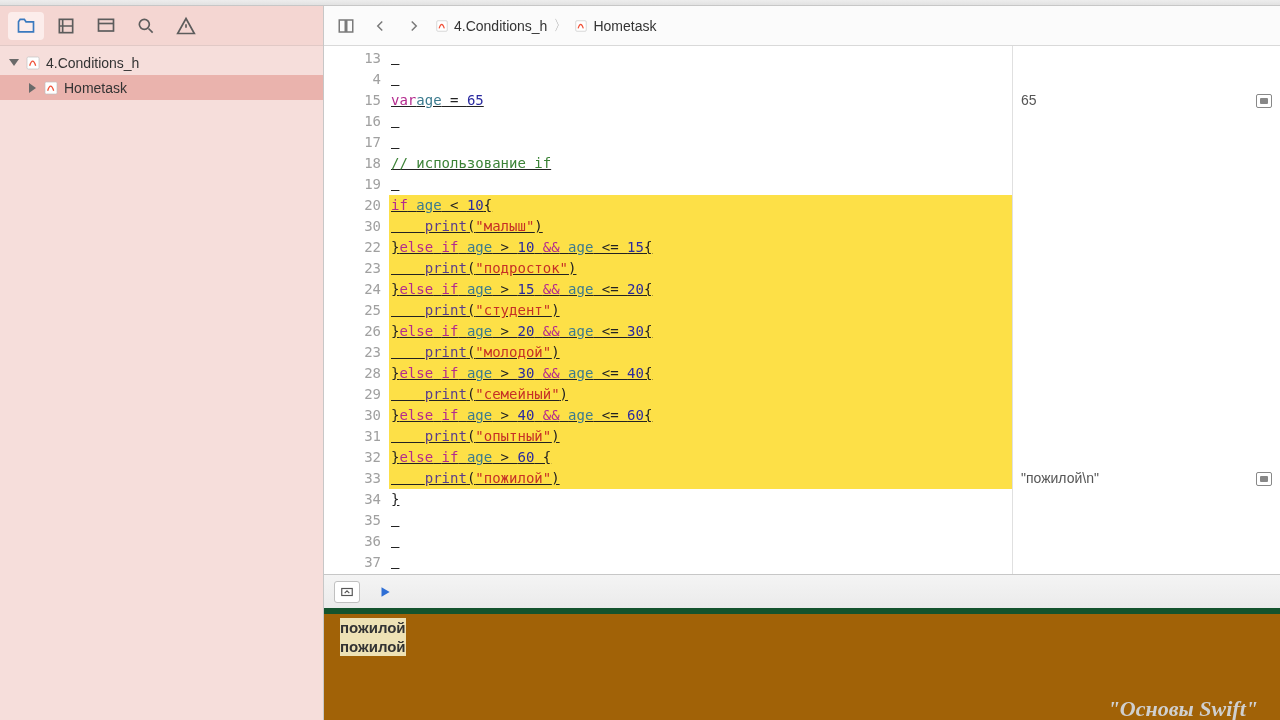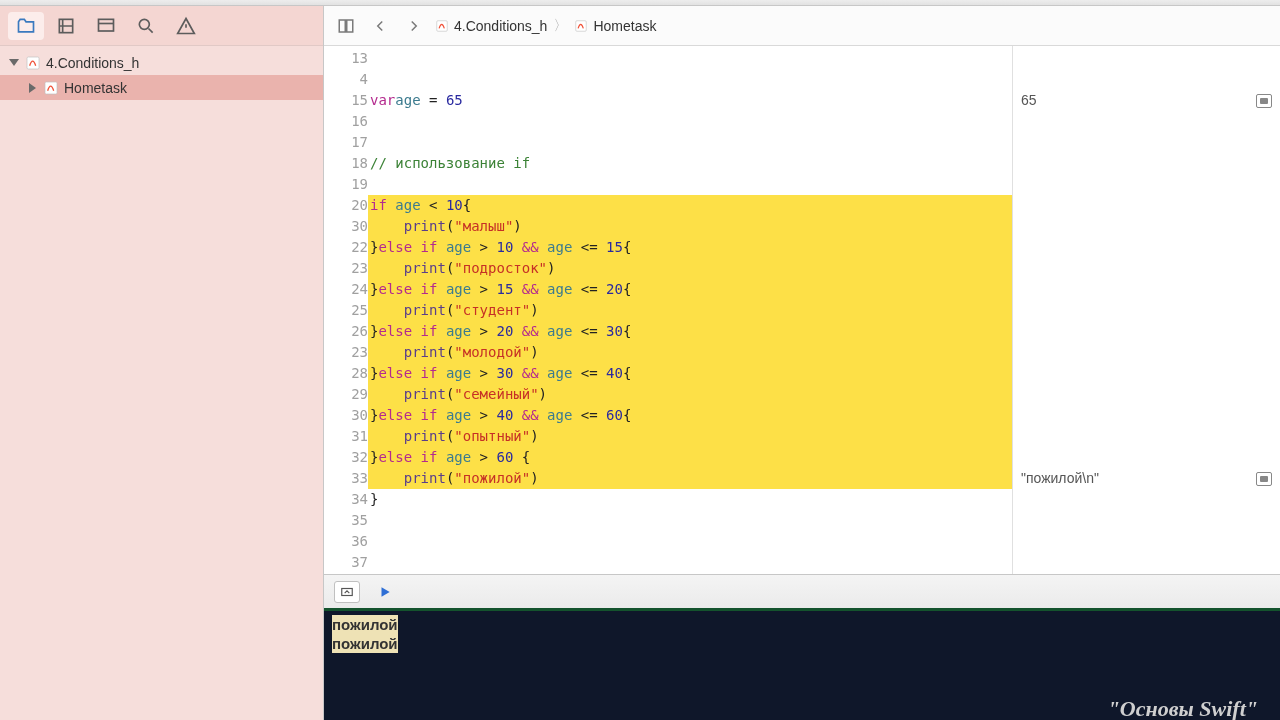--- a/index.html
+++ b/index.html
@@ -99,44 +99,45 @@
   .breadcrumb .sep { color:#b0b0b0; margin: 0 4px;}
   .breadcrumb .crumb-icon { width:16px; height:16px; display:inline-flex; align-items:center; justify-content:center; margin-right:2px;}
   .breadcrumb .crumb-icon svg { width:14px; height:14px; }
 
   .editor-body {
     flex: 1;
     display: flex;
     overflow: hidden;
   }
   .gutter {
-    width: 44px;
+    width: 65px;
     background: #ffffff;
     text-align: right;
-    padding-right: 0;
+    padding-right: 8px;
     padding-top: 2px;
     font-family: "SF Mono", Menlo, monospace;
     font-size: 14px;
     color: #a0a0a0;
     line-height: 21px;
     user-select: none;
   }
   .code {
     flex: 1;
     position: relative;
     font-family: "SF Mono", Menlo, monospace;
     font-size: 14px;
     line-height: 21px;
     padding-top: 2px;
     white-space: pre;
     color: #222;
   }
   .code .line {
     height: 21px;
     padding-left: 2px;
+    text-decoration: underline;
   }
   .code .sel {
     background: #fde047;
   }
   .kw { color: #b42a8e; font-weight: 500;}
   .ident { color: #3c7b8f; }
   .num { color: #2a2aa0; }
   .str { color: #c63026; }
   .cmt { color: #3b8236; }
   .fn { color: #5a3e8a; }
@@ -174,23 +175,23 @@
     width:26px; height:22px; border:1px solid #c0c0c0; border-radius:3px;
     background: #fff;
     display:flex; align-items:center; justify-content:center;
     color:#555;
   }
   .debug-bar .play { color:#2f6fd5; }
   .debug-bar svg { width:14px; height:14px; }
 
   .console {
     height: 112px;
-    border-top: 3px solid #14532d;
-    background: #0f172a;
-    padding: 4px 8px;
+    border-top: 6px solid #14532d;
+    background: #a16207;
+    padding: 4px 16px;
     font-size: 15px;
     font-weight: 700;
     line-height: 19px;
     position: relative;
   }
   .console .hl-line { background: #eee2b5; display:inline-block; }
   .watermark {
     position: absolute;
     right: 22px;
     bottom: 2px;

